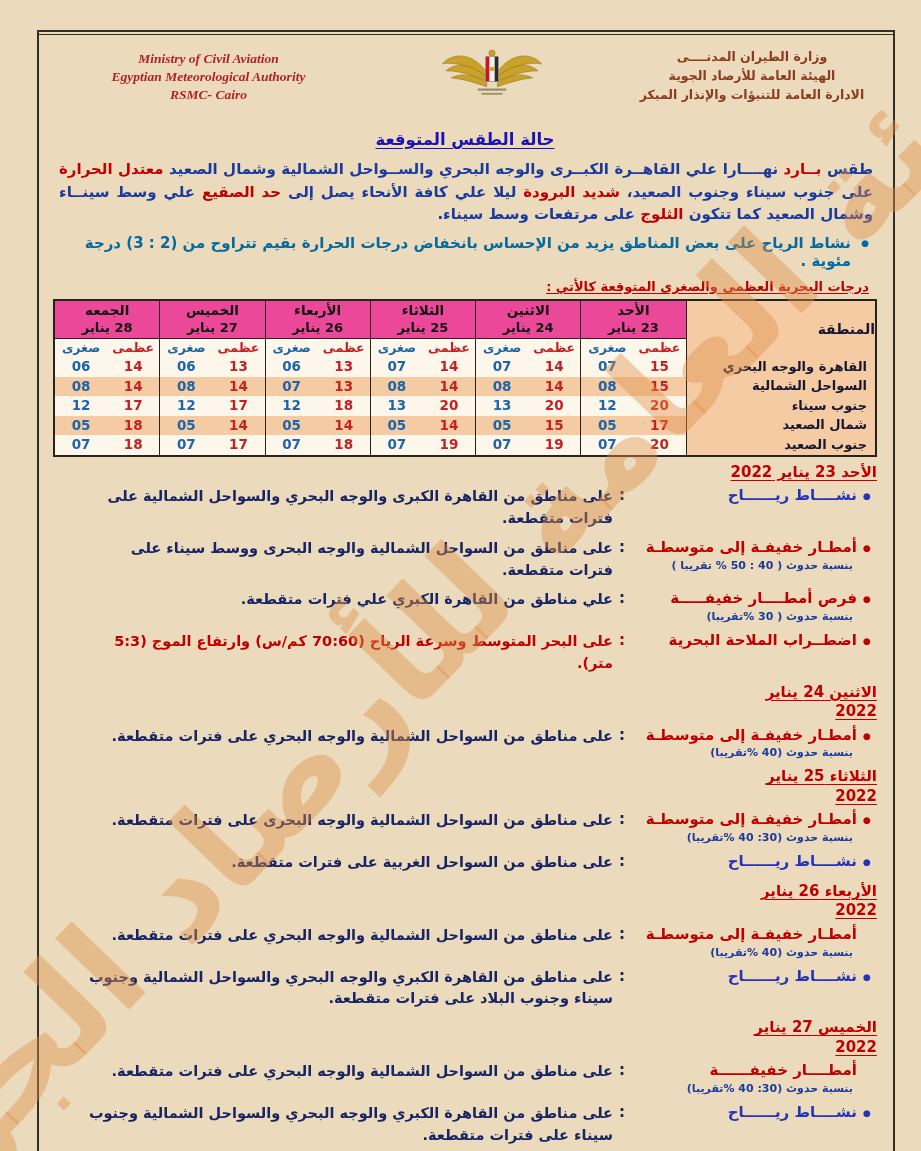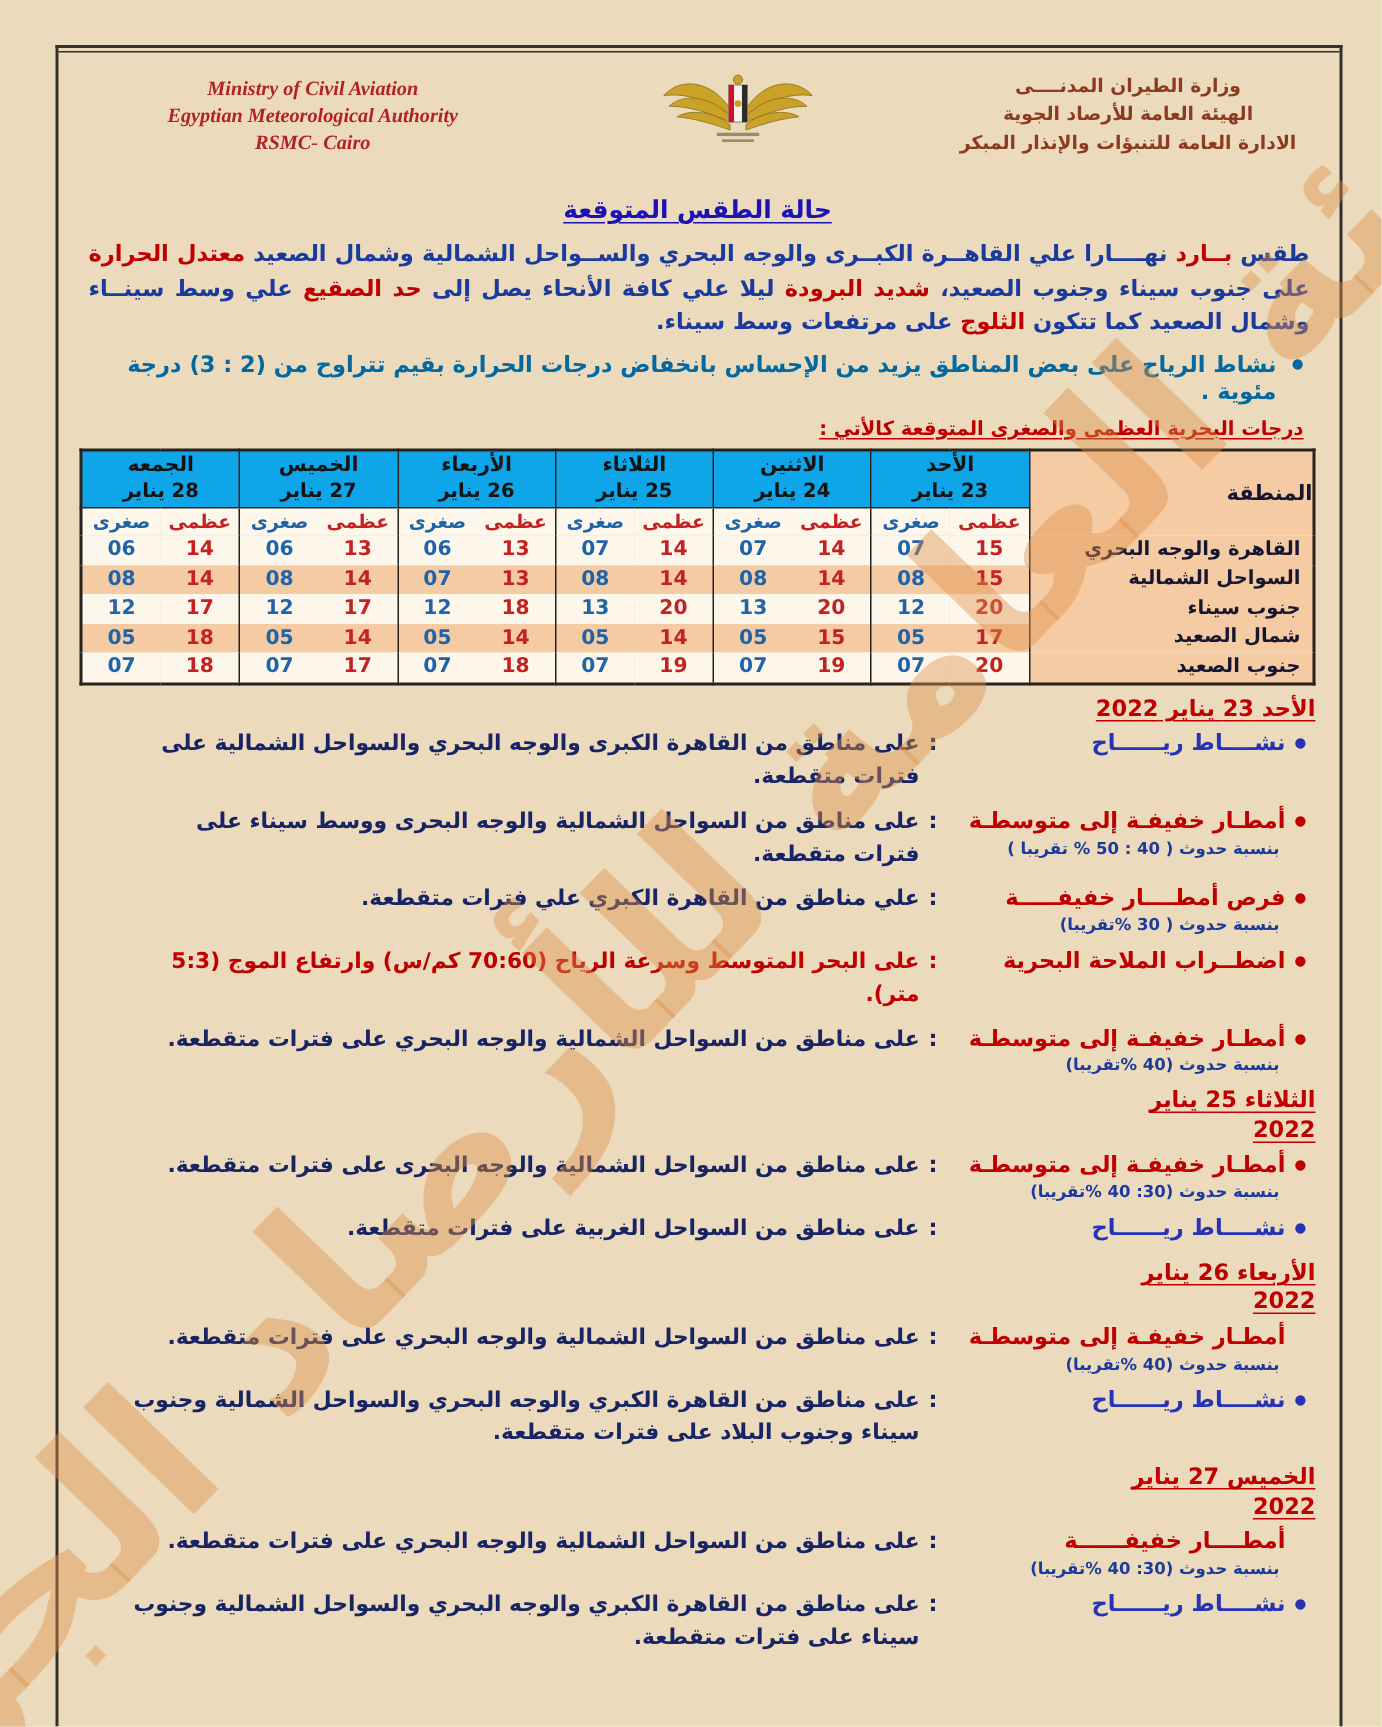--- a/index.html
+++ b/index.html
@@ -60,21 +60,21 @@
   .wind-note::before{content:'●';position:absolute;right:8px;top:4px;font-size:9px;}
   .table-caption{color:#C00000;font-weight:bold;font-size:13px;text-align:right;
        padding-right:8px;margin-top:9px;text-decoration:underline;text-underline-offset:2px;}
 
   
   .wx-table{width:100%;border-collapse:collapse;margin-top:5px;border:2px solid #26231F;
        font-family:"DejaVu Sans",sans-serif;}
   .wx-table th,.wx-table td{padding:1px 0;line-height:1.3;}
   .region-h{width:188px;background:#F5CBA4;font-size:14px;font-weight:bold;color:#161630;
        text-align:right;padding-right:16px;}
-  .day-h{background:#0ea5e9;border-right:1.5px solid #26231F;border-bottom:1.5px solid #26231F;
+  .day-h{background:#ec4899;border-right:1.5px solid #26231F;border-bottom:1.5px solid #26231F;
        text-align:center;}
   .day-name{font-size:13.5px;font-weight:bold;color:#141414;}
   .day-date{font-size:13px;font-weight:bold;color:#141414;margin-top:1px;}
   .sub{background:#FCF7EA;font-size:12.5px;font-weight:bold;text-align:center;width:52px;}
   .sub.max{color:#C42222;border-right:1.5px solid #26231F;}
   .sub.min{color:#1F64A8;}
   .wx-table tbody tr{background:#FCF7EA;}
   .wx-table tbody tr:nth-child(even){background:#F5CBA4;}
   .wx-table tbody th.region{background:#F5CBA4;font-size:13px;font-weight:bold;color:#161630;
        text-align:right;padding-right:8px;}
@@ -305,20 +305,21 @@
           <div class="bullet desc-red has-dot">
             <span class="b-dot lab-red"></span>
             <div class="b-label-wrap">
               <div class="b-label lab-red">اضطــراب الملاحة البحرية</div>
             </div>
             <span class="b-colon">:</span>
             <div class="b-desc">على البحر المتوسط وسرعة الرياح (70:60 كم/س) وارتفاع الموج (5:3 متر).</div>
           </div>
         </div>
         <div class="section">
+          <div class="section-title">الاثنين 24 يناير 2022</div>
           <div class="bullet desc-navy has-dot">
             <span class="b-dot lab-red"></span>
             <div class="b-label-wrap">
               <div class="b-label lab-red">أمطـار خفيفـة إلى متوسطـة</div>
               <div class="b-note">بنسبة حدوث (40 %تقريبا)</div>
             </div>
             <span class="b-colon">:</span>
             <div class="b-desc">على مناطق من السواحل الشمالية والوجه البحري على فترات متقطعة.</div>
           </div>
         </div>

